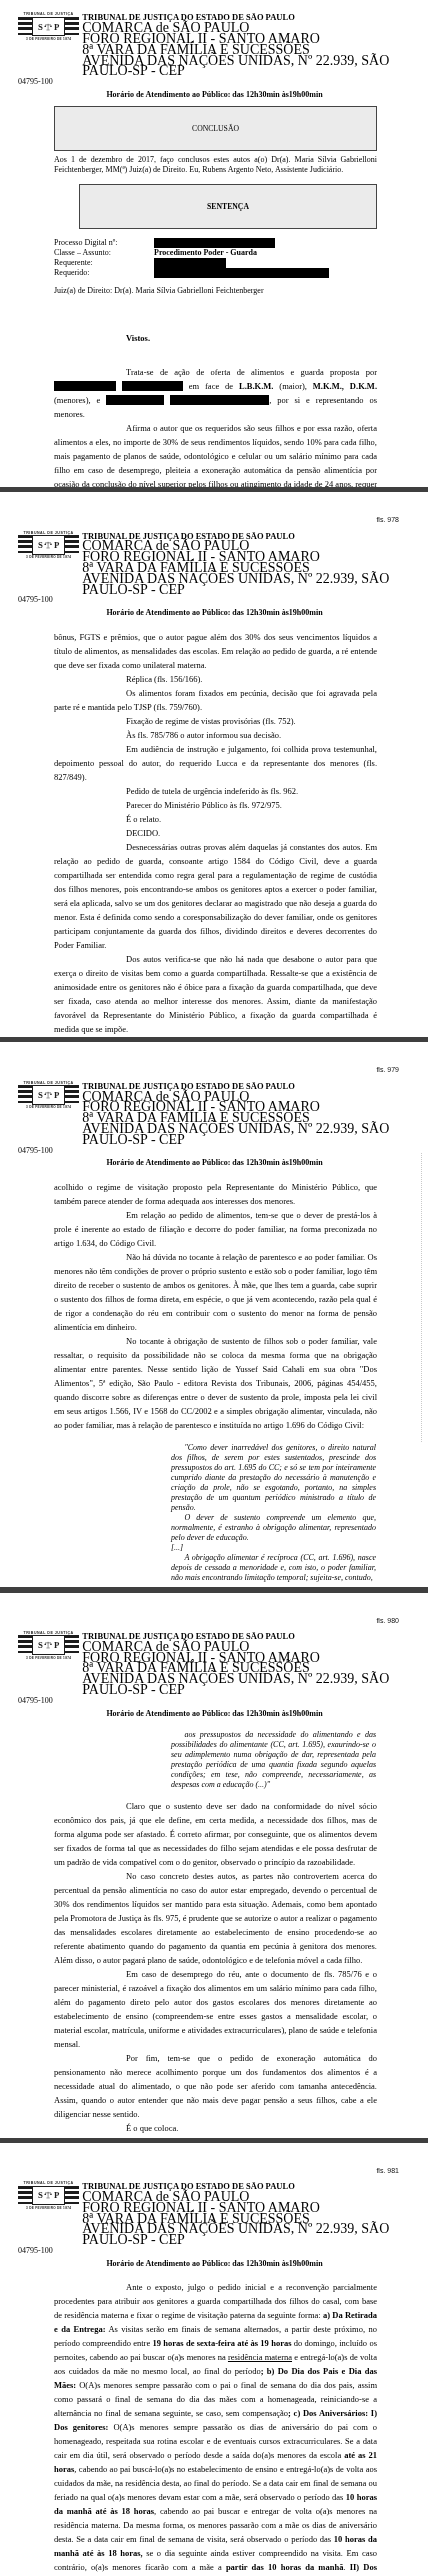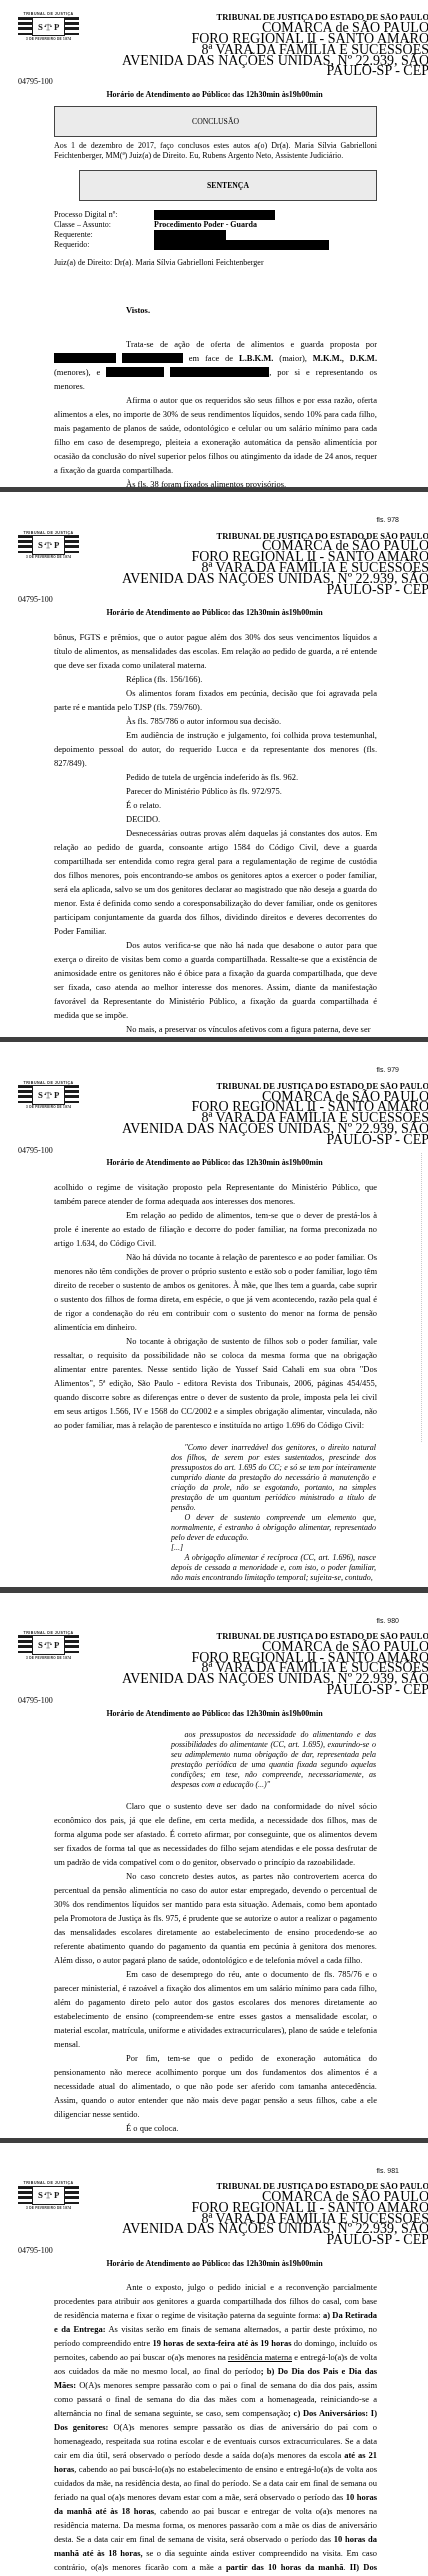--- a/index.html
+++ b/index.html
@@ -21,32 +21,32 @@
               text-align:center; font-weight:bold; margin-bottom:0.5px; }
   .logo-mid { display:flex; align-items:stretch; height:19.6px; }
   .stripes { flex:1; background:repeating-linear-gradient(#1c1c1c 0 2.6px, #ffffff 2.6px 5.2px); }
   .logo-box { width:31px; border:1px solid #1c1c1c; background:#fff; display:flex;
               align-items:center; justify-content:center; gap:1.5px; font-weight:bold;
               font-size:8.8px; }
   .scales svg { display:block; }
   .logo-bottom { font-family:"Liberation Sans", sans-serif; font-size:3.1px; letter-spacing:0.3px;
                  text-align:center; font-weight:bold; margin-top:0.5px; }
 
-  .head-text { margin-left:3px;text-align:right; }
+  .head-text { margin-left:3px; }
   .head-title { font-weight:bold; font-size:8.5px; line-height:10.8px; }
   .head-line { font-size:14px; line-height:10.8px; }
   .cep { margin-left:18px; font-size:8px; line-height:10.3px; }
   .hours { text-align:center; font-weight:bold; font-size:8px; margin-top:2.6px; }
 
   .page-body { margin:0 52px 0 54px; }
   .p1 .page-body { margin-top:7.2px; }
   .pn .page-body, .p7 .page-body { margin-top:12.4px; }
 
   .band { border:0.5px solid #444; background:#ebebeb; text-align:center; font-size:7.7px;
-          padding:10px 0; }
+          padding:17px 0; }
   .band.bold { font-weight:bold; margin-top:8.2px;margin-left:25px; }
 
   .small-para { font-size:8px; line-height:10px; text-align:justify; margin:4.1px 0 0 0; }
   .fields { margin-top:9.3px; }
   .field-row { display:flex; align-items:center; height:10px; font-size:8px; }
   .field-label { width:100px; flex:none; }
   .field-value { flex:1; }
   .judge { margin-top:7.7px; text-align:left; }
 
   .para { font-size:8.5px; line-height:14px; text-align:justify; text-indent:72px;
@@ -170,20 +170,21 @@
       <div class="head-line">8ª VARA DA FAMÍLIA E SUCESSÕES</div>
       <div class="head-line">AVENIDA DAS NAÇÕES UNIDAS, Nº 22.939, SÃO PAULO-SP - CEP</div>
     </div>
   </div>
   <div class="cep">04795-100</div>
   <div class="hours">Horário de Atendimento ao Público: das 12h30min às19h00min</div>
   <div class="page-body">
     <p class="para cont"><span>bônus, FGTS e prêmios, que o autor pague além dos 30% dos seus vencimentos líquidos a título de alimentos, as mensalidades das escolas. Em relação ao pedido de guarda, a ré entende que deve ser fixada como unilateral materna.</span></p>
     <p class="para"><span>Réplica (fls. 156/166).</span></p>
     <p class="para"><span>Os alimentos foram fixados em pecúnia, decisão que foi agravada pela parte ré e mantida pelo TJSP (fls. 759/760).</span></p>
+    <p class="para"><span>Fixação de regime de vistas provisórias (fls. 752).</span></p>
     <p class="para"><span>Às fls. 785/786 o autor informou sua decisão.</span></p>
     <p class="para"><span>Em audiência de instrução e julgamento, foi colhida prova testemunhal, depoimento pessoal do autor, do requerido Lucca e da representante dos menores (fls. 827/849).</span></p>
     <p class="para"><span>Pedido de tutela de urgência indeferido às fls. 962.</span></p>
     <p class="para"><span>Parecer do Ministério Público às fls. 972/975.</span></p>
     <p class="para"><span>É o relato.</span></p>
     <p class="para"><span>DECIDO.</span></p>
     <p class="para"><span>Desnecessárias outras provas além daquelas já constantes dos autos. Em relação ao pedido de guarda, consoante artigo 1584 do Código Civil, deve a guarda compartilhada ser entendida como regra geral para a regulamentação de regime de custódia dos filhos menores, pois encontrando-se ambos os genitores aptos a exercer o poder familiar, será ela aplicada, salvo se um dos genitores declarar ao magistrado que não deseja a guarda do menor. Esta é definida como sendo a coresponsabilização do dever familiar, onde os genitores participam conjuntamente da guarda dos filhos, dividindo direitos e deveres decorrentes do Poder Familiar.</span></p>
     <p class="para"><span>Dos autos verifica-se que não há nada que desabone o autor para que exerça o direito de visitas bem como a guarda compartilhada. Ressalte-se que a existência de animosidade entre os genitores não é óbice para a fixação da guarda compartilhada, que deve ser fixada, caso atenda ao melhor interesse dos menores. Assim, diante da manifestação favorável da Representante do Ministério Público, a fixação da guarda compartilhada é medida que se impõe.</span></p>
     <p class="para"><span>No mais, a preservar os vínculos afetivos com a figura paterna, deve ser</span></p>
   </div>

